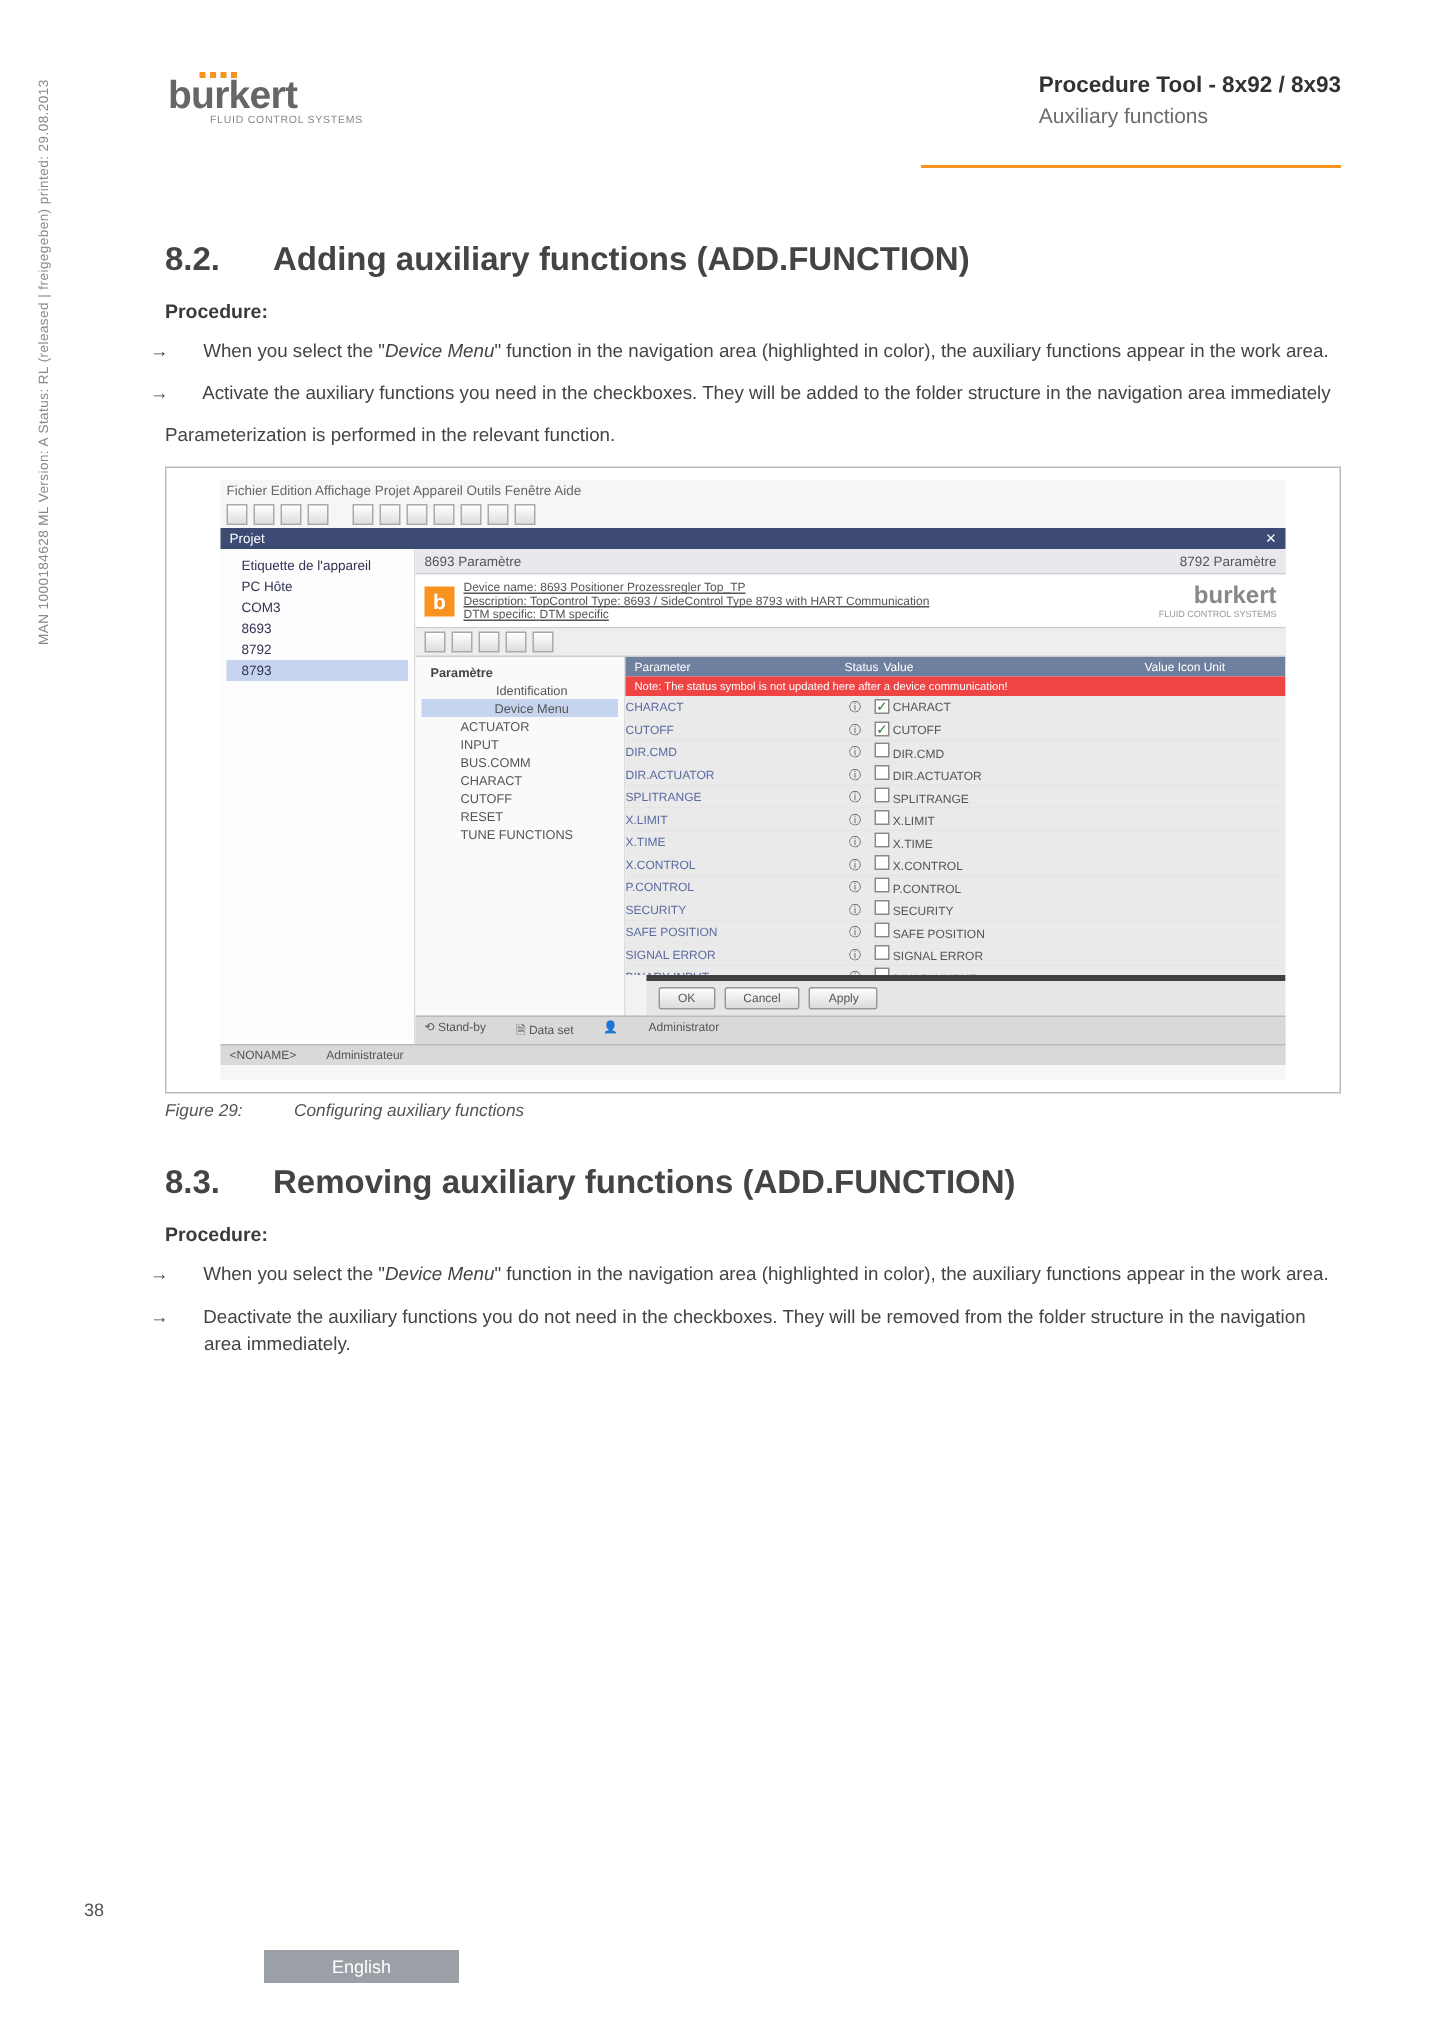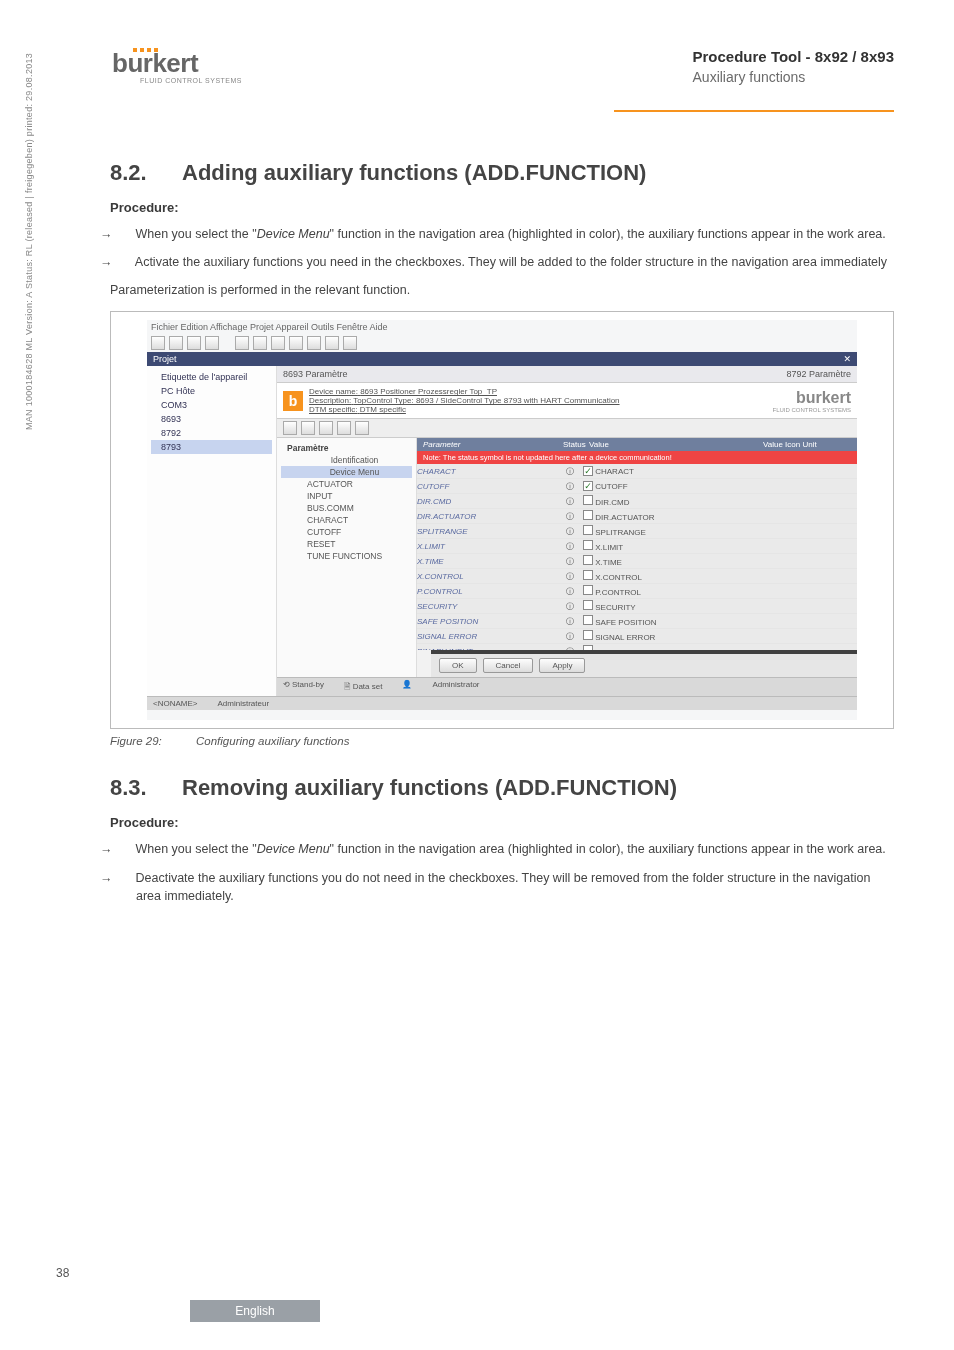--- a/index.html
+++ b/index.html
@@ -225,21 +225,21 @@
     font-size: 8px;
     display: flex; gap:4px;
   }
   .colhead {
     background: #6f7f9e;
     color: #fff;
     display: flex;
     font-size: 8px;
   }
   .colhead > div { padding: 2px 6px; }
-  .c1 { width: 140px; font-style: italic; }
+  .c1 { width: 140px; }
   .c2 { width: 26px; text-align: center;}
   .c3 { flex: 1;}
   .c4 { width: 100px;}
   .notice {
     background: #ef4444;
     color: #fff;
     font-size: 7.5px;
     padding: 2px 6px;
   }
   .rows {
@@ -317,21 +317,21 @@
   }
   .pagenum {
     position: absolute;
     left: 56px;
     bottom: 70px;
     font-size: 12px;
     color: #555;
   }
   .lang-bar {
     position: absolute;
-    left: 190px;
+    left: 176px;
     bottom: 28px;
     width: 130px;
     height: 22px;
     line-height: 22px;
     text-align: center;
     background: #9aa0a6;
     color: #fff;
     font-size: 12px;
   }
 </style>

